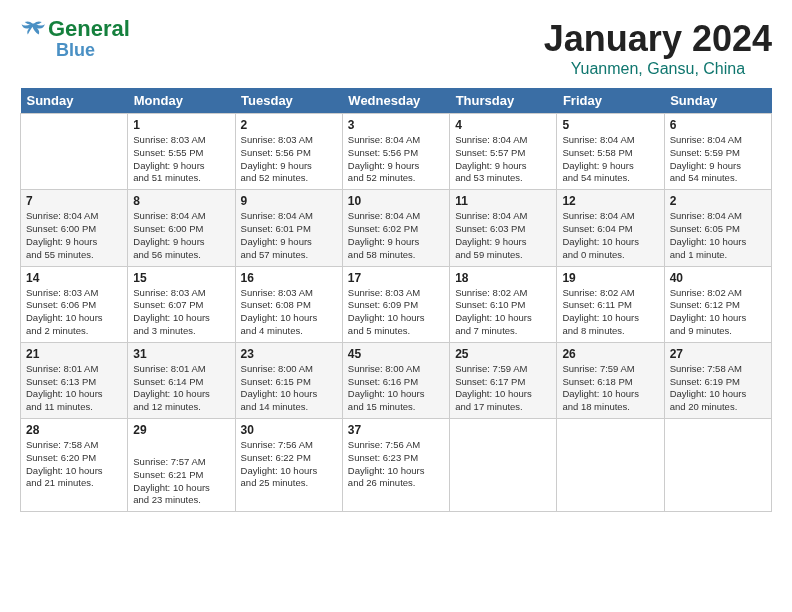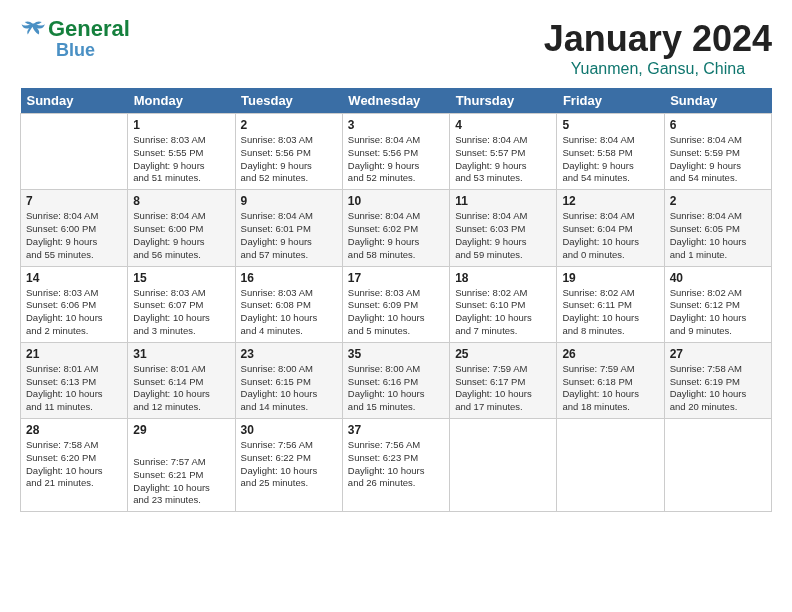--- a/index.html
+++ b/index.html
@@ -285,21 +285,21 @@
 and 12 minutes.</div>
           </td>
           <td>
             <span class="day-num">23</span>
             <div class="cell-content" style="white-space: pre-line;">Sunrise: 8:00 AM
 Sunset: 6:15 PM
 Daylight: 10 hours
 and 14 minutes.</div>
           </td>
           <td>
-            <span class="day-num">35</span>
+            <span class="day-num">45</span>
             <div class="cell-content" style="white-space: pre-line;">Sunrise: 8:00 AM
 Sunset: 6:16 PM
 Daylight: 10 hours
 and 15 minutes.</div>
           </td>
           <td>
             <span class="day-num">25</span>
             <div class="cell-content" style="white-space: pre-line;">Sunrise: 7:59 AM
 Sunset: 6:17 PM
 Daylight: 10 hours

